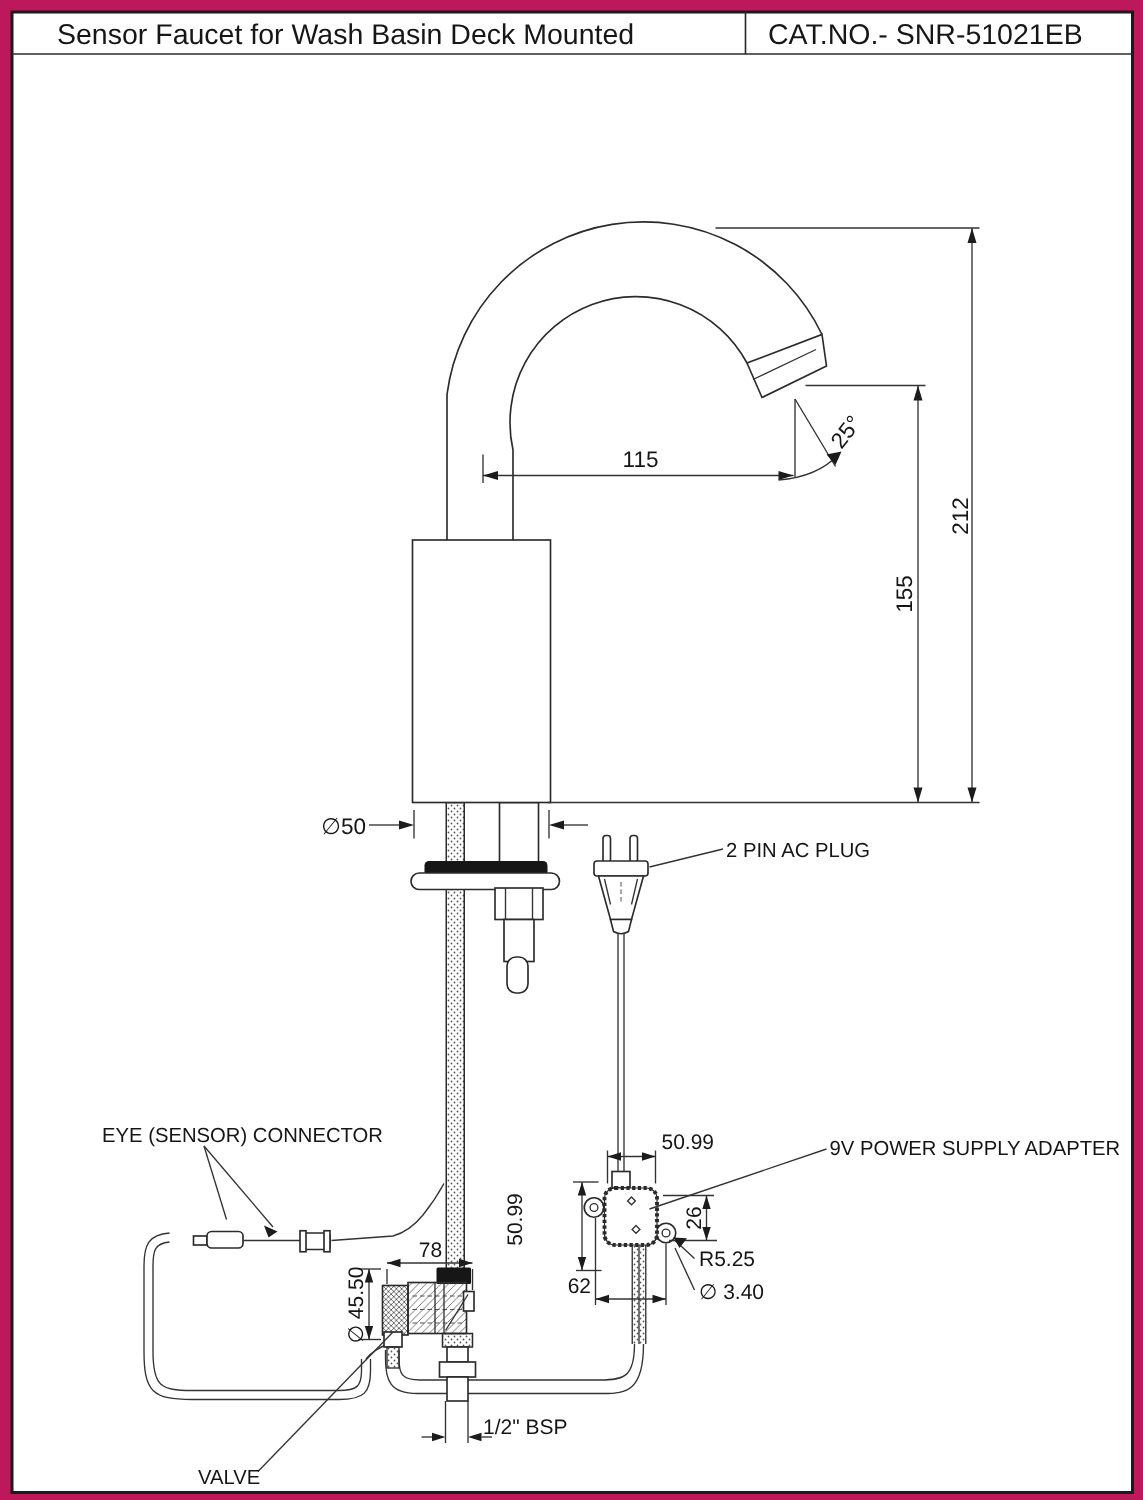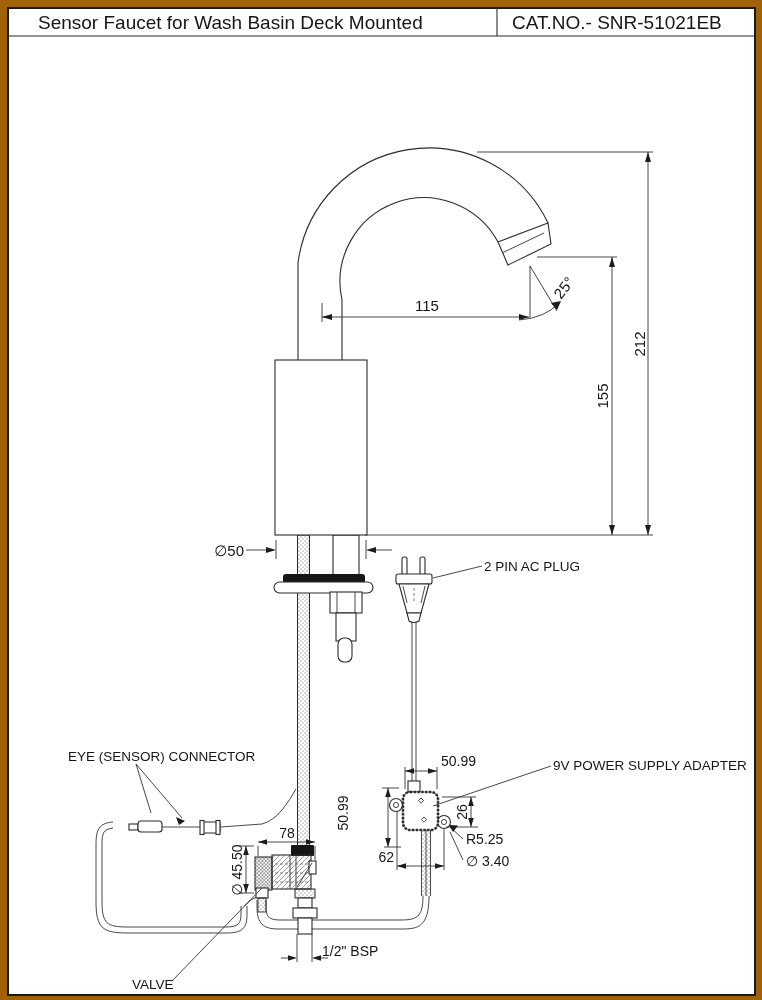--- a/index.html
+++ b/index.html
@@ -1,16 +1,16 @@
 <!DOCTYPE html>
 <html><head>
 <meta charset="utf-8">
 <style>
   html,body{margin:0;padding:0;background:#e8e8e8;}
-  .page{width:762px;height:1000px;background:#a16207;margin:0 auto;position:relative;}
+  .page{width:762px;height:1000px;background:#be185d;margin:0 auto;position:relative;}
   svg{display:block;}
   text{font-family:"Liberation Sans", sans-serif;fill:#161616;}
   .t-title{font-size:19px;}
   .t-dim{font-size:15px;}
   .t-dim-s{font-size:14px;}
   .t-label{font-size:13.5px;}
   .ln{stroke:#2b2b2b;stroke-width:1.1;fill:none;}
   .ln-thin{stroke:#333;stroke-width:0.9;fill:none;}
   .ln-white{stroke:#2b2b2b;stroke-width:1.1;fill:#ffffff;}
   .arrow{fill:#1c1c1c;stroke:none;}

